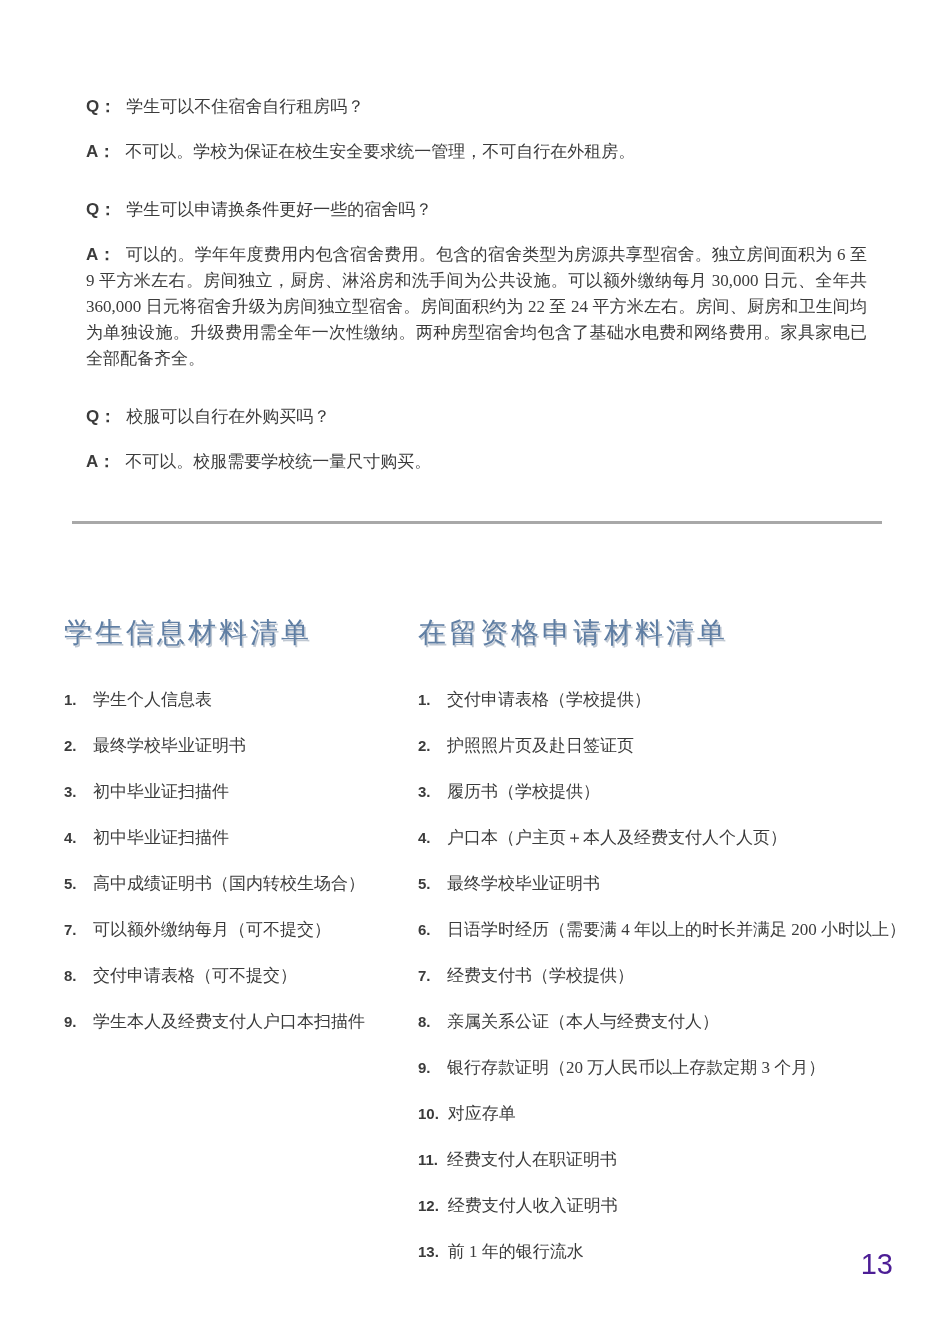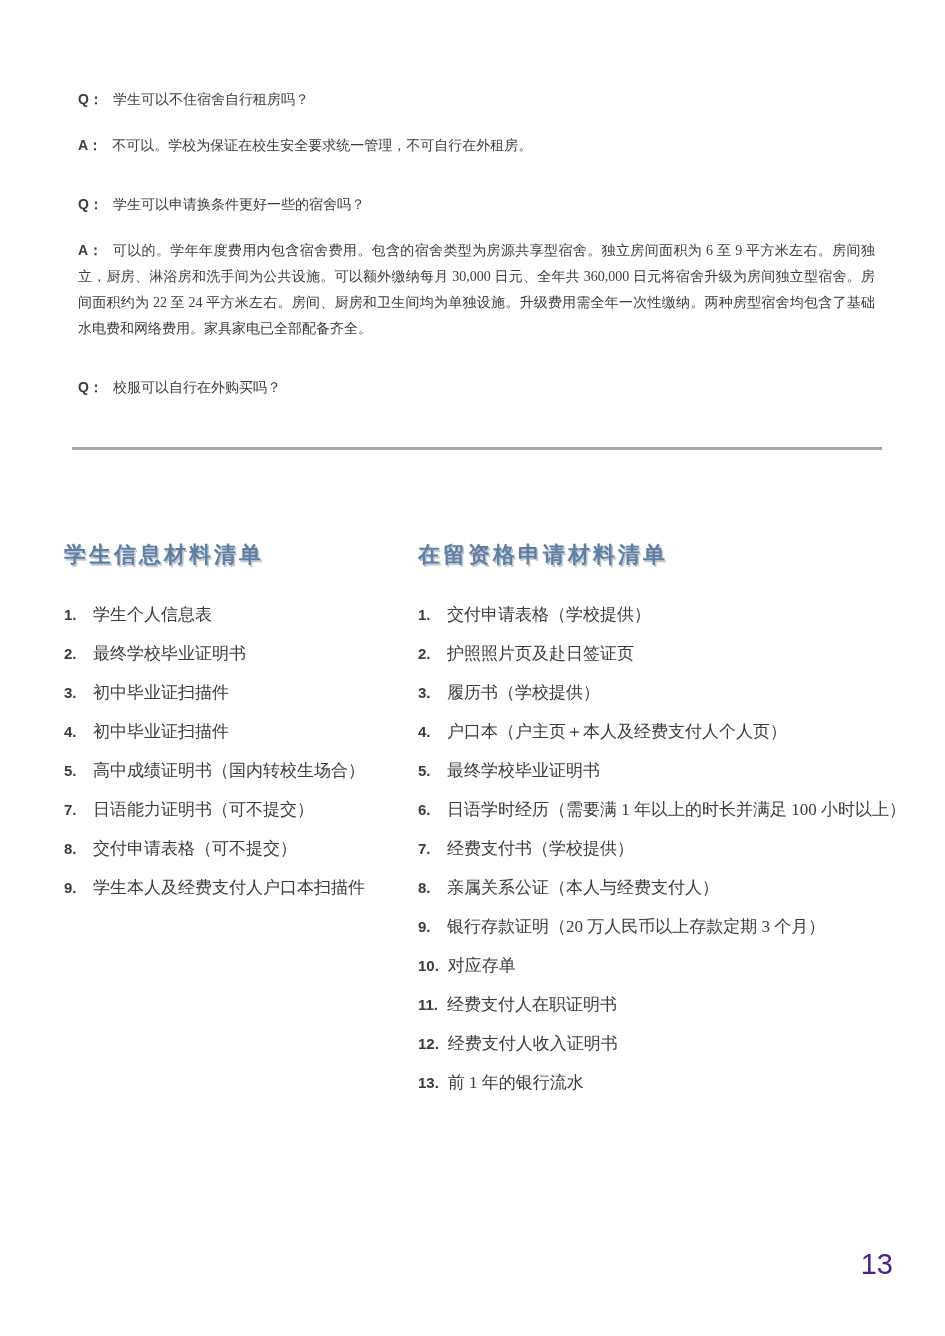--- a/index.html
+++ b/index.html
@@ -15,23 +15,23 @@
     overflow: hidden;
     font-family: "Liberation Serif", "DejaVu Serif", serif;
     color: #3b3b3b;
   }
   
   .qa-section {
     padding: 86px 70px 0 78px;
   }
   .qa-pair { margin: 0; }
   .q-line, .a-line {
-    font-size: 14px;
+    font-size: 17px;
     line-height: 26px;
-    margin: 0;
+    margin: 8px;
     text-align: justify;
   }
   .q-line { margin-bottom: 19px; }
   .a-line { margin-bottom: 32px; }
   .qa-pair.gap-after { margin-bottom: 21px; }
   .qa-label {
     font-family: "Liberation Sans", "DejaVu Sans", sans-serif;
     font-weight: bold;
     margin-right: 10px;
   }
@@ -43,37 +43,37 @@
     border-top: 3px solid #a8a8a8;
   }
   
   .columns {
     display: flex;
     margin: 90px 0 0 64px;
   }
   .col-left { width: 354px; flex: 0 0 354px; }
   .col-right { flex: 1; padding-right: 30px; }
   .col-title {
-    font-size: 22px;
-    font-weight: bold;
+    font-size: 28px;
+    font-weight: normal;
     letter-spacing: 3px;
     color: #5f7ea3;
     text-shadow: 1.5px 1.5px 0 rgba(74, 96, 126, 0.35);
     margin: 0 0 32px 0;
     white-space: nowrap;
     font-family: "Liberation Serif", "DejaVu Serif", serif;
   }
   .doc-list {
     list-style: none;
     margin: 0;
     padding: 0;
   }
   .doc-item {
     font-size: 17px;
-    line-height: 25px;
+    line-height: 32px;
     margin: 0 0 14px 0;
     white-space: nowrap;
   }
   .doc-item .num {
     display: inline-block;
     min-width: 20px;
     margin-right: 9px;
     font-family: "Liberation Sans", "DejaVu Sans", sans-serif;
     font-weight: bold;
     font-size: 15px;
@@ -100,51 +100,52 @@
       <p class="a-line"><span class="qa-label">A：</span><span>不可以。学校为保证在校生安全要求统一管理，不可自行在外租房。</span></p>
     </div>
 
     <div class="qa-pair gap-after">
       <p class="q-line"><span class="qa-label">Q：</span><span>学生可以申请换条件更好一些的宿舍吗？</span></p>
       <p class="a-line"><span class="qa-label">A：</span><span>可以的。学年年度费用内包含宿舍费用。包含的宿舍类型为房源共享型宿舍。独立房间面积为 6 至 9 平方米左右。房间独立，厨房、淋浴房和洗手间为公共设施。可以额外缴纳每月 30,000 日元、全年共 360,000 日元将宿舍升级为房间独立型宿舍。房间面积约为 22 至 24 平方米左右。房间、厨房和卫生间均为单独设施。升级费用需全年一次性缴纳。两种房型宿舍均包含了基础水电费和网络费用。家具家电已全部配备齐全。</span></p>
     </div>
 
     <div class="qa-pair">
       <p class="q-line"><span class="qa-label">Q：</span><span>校服可以自行在外购买吗？</span></p>
+      <p class="a-line"><span class="qa-label">A：</span><span>不可以。校服需要学校统一量尺寸购买。</span></p>
     </div>
 
   </div>
 
   <hr class="divider">
 
   <div class="columns">
 
     <div class="col-left">
       <h2 class="col-title">学生信息材料清单</h2>
       <ul class="doc-list">
         <li class="doc-item"><span class="num">1.</span><span>学生个人信息表</span></li>
         <li class="doc-item"><span class="num">2.</span><span>最终学校毕业证明书</span></li>
         <li class="doc-item"><span class="num">3.</span><span>初中毕业证扫描件</span></li>
         <li class="doc-item"><span class="num">4.</span><span>初中毕业证扫描件</span></li>
         <li class="doc-item"><span class="num">5.</span><span>高中成绩证明书（国内转校生场合）</span></li>
-        <li class="doc-item"><span class="num">7.</span><span>日语能力证明书（可不提交）</span></li>
+        <li class="doc-item"><span class="num">7.</span><span>可以额外缴纳每月（可不提交）</span></li>
         <li class="doc-item"><span class="num">8.</span><span>交付申请表格（可不提交）</span></li>
         <li class="doc-item"><span class="num">9.</span><span>学生本人及经费支付人户口本扫描件</span></li>
       </ul>
     </div>
 
     <div class="col-right">
       <h2 class="col-title">在留资格申请材料清单</h2>
       <ul class="doc-list">
         <li class="doc-item"><span class="num">1.</span><span>交付申请表格（学校提供）</span></li>
         <li class="doc-item"><span class="num">2.</span><span>护照照片页及赴日签证页</span></li>
         <li class="doc-item"><span class="num">3.</span><span>履历书（学校提供）</span></li>
         <li class="doc-item"><span class="num">4.</span><span>户口本（户主页＋本人及经费支付人个人页）</span></li>
         <li class="doc-item"><span class="num">5.</span><span>最终学校毕业证明书</span></li>
-        <li class="doc-item"><span class="num">6.</span><span>日语学时经历（需要满 1 年以上的时长并满足 100 小时以上）</span></li>
+        <li class="doc-item"><span class="num">6.</span><span>日语学时经历（需要满 4 年以上的时长并满足 200 小时以上）</span></li>
         <li class="doc-item"><span class="num">7.</span><span>经费支付书（学校提供）</span></li>
         <li class="doc-item"><span class="num">8.</span><span>亲属关系公证（本人与经费支付人）</span></li>
         <li class="doc-item"><span class="num">9.</span><span>银行存款证明（20 万人民币以上存款定期 3 个月）</span></li>
         <li class="doc-item"><span class="num">10.</span><span>对应存单</span></li>
         <li class="doc-item"><span class="num">11.</span><span>经费支付人在职证明书</span></li>
         <li class="doc-item"><span class="num">12.</span><span>经费支付人收入证明书</span></li>
         <li class="doc-item"><span class="num">13.</span><span>前 1 年的银行流水</span></li>
       </ul>
     </div>
 

